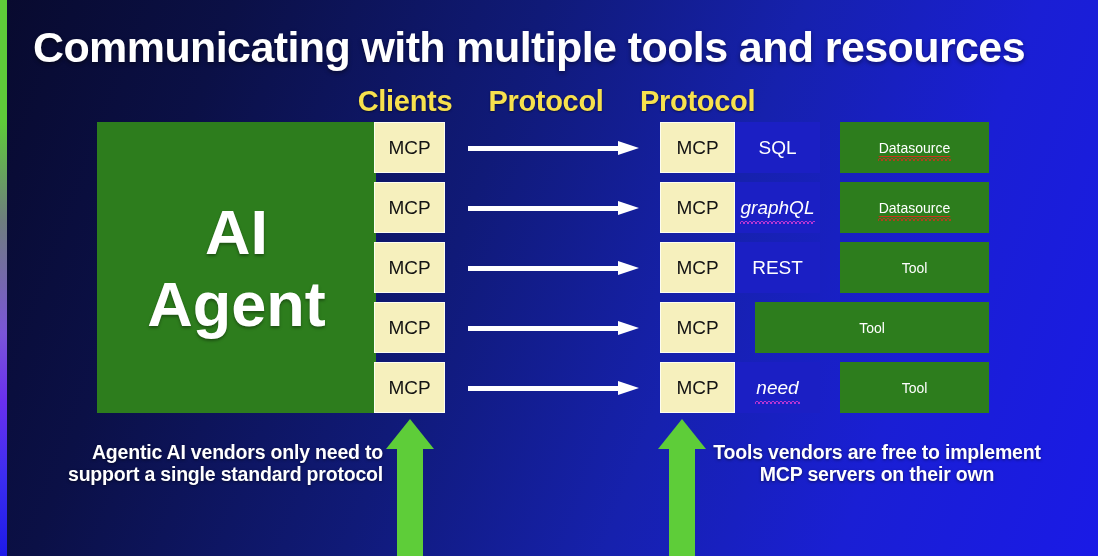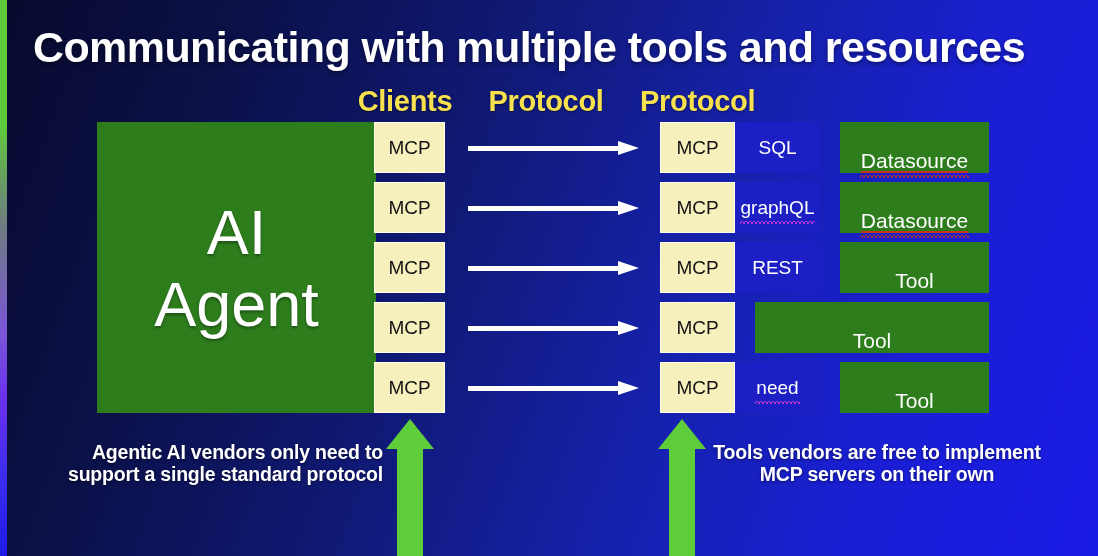--- a/index.html
+++ b/index.html
@@ -81,21 +81,21 @@
     display: flex;
     align-items: center;
     justify-content: center;
     z-index: 1;
   }
   #agent-label {
     color: #ffffff;
     font-size: 63px;
     line-height: 72px;
     text-align: center;
-    font-weight: normal;
+    font-weight: bold;
     text-shadow: 0 2px 3px rgba(0,0,0,0.35);
     white-space: pre-line;
   }
 
   
   .client-mcp {
     position: absolute;
     left: 374px;
     width: 71px;
     height: 51px;
@@ -163,24 +163,24 @@
     align-items: center;
     justify-content: center;
     color: #ffffff;
     font-size: 19px;
     position: relative;
   }
   .cell-target {
     flex: 1;
     background: #2d7d1d;
     display: flex;
-    align-items: flex-end;
-    justify-content: center;
-    color: #ffffff;
-    font-size: 21px;
+    align-items: center;
+    justify-content: center;
+    color: #ffffff;
+    font-size: 14px;
     position: relative;
     margin-left: 20px;
   }
   .underlined { text-decoration: underline; text-underline-offset: 3px; }
 
   
   .squig {
     position: relative;
     display: inline-block;
   }
@@ -191,21 +191,21 @@
     right: -1px;
     bottom: -5px;
     height: 4px;
     background-image:
       radial-gradient(circle at 2px 3px, transparent 1.4px, currentColor 1.5px, transparent 2.2px);
     background-size: 4px 4px;
     background-repeat: repeat-x;
     opacity: 0.95;
   }
   .squig-red  { color: #c8341a; }
-  .squig-pink { color: #d63ad6; }
+  .squig-pink { color: #d63ad6; font-style: italic; }
 
   
   .up-arrow { position: absolute; z-index: 4; }
   .up-arrow .head {
     width: 0; height: 0;
     border-left: 24px solid transparent;
     border-right: 24px solid transparent;
     border-bottom: 30px solid #5ecd39;
     margin: 0 auto;
   }

